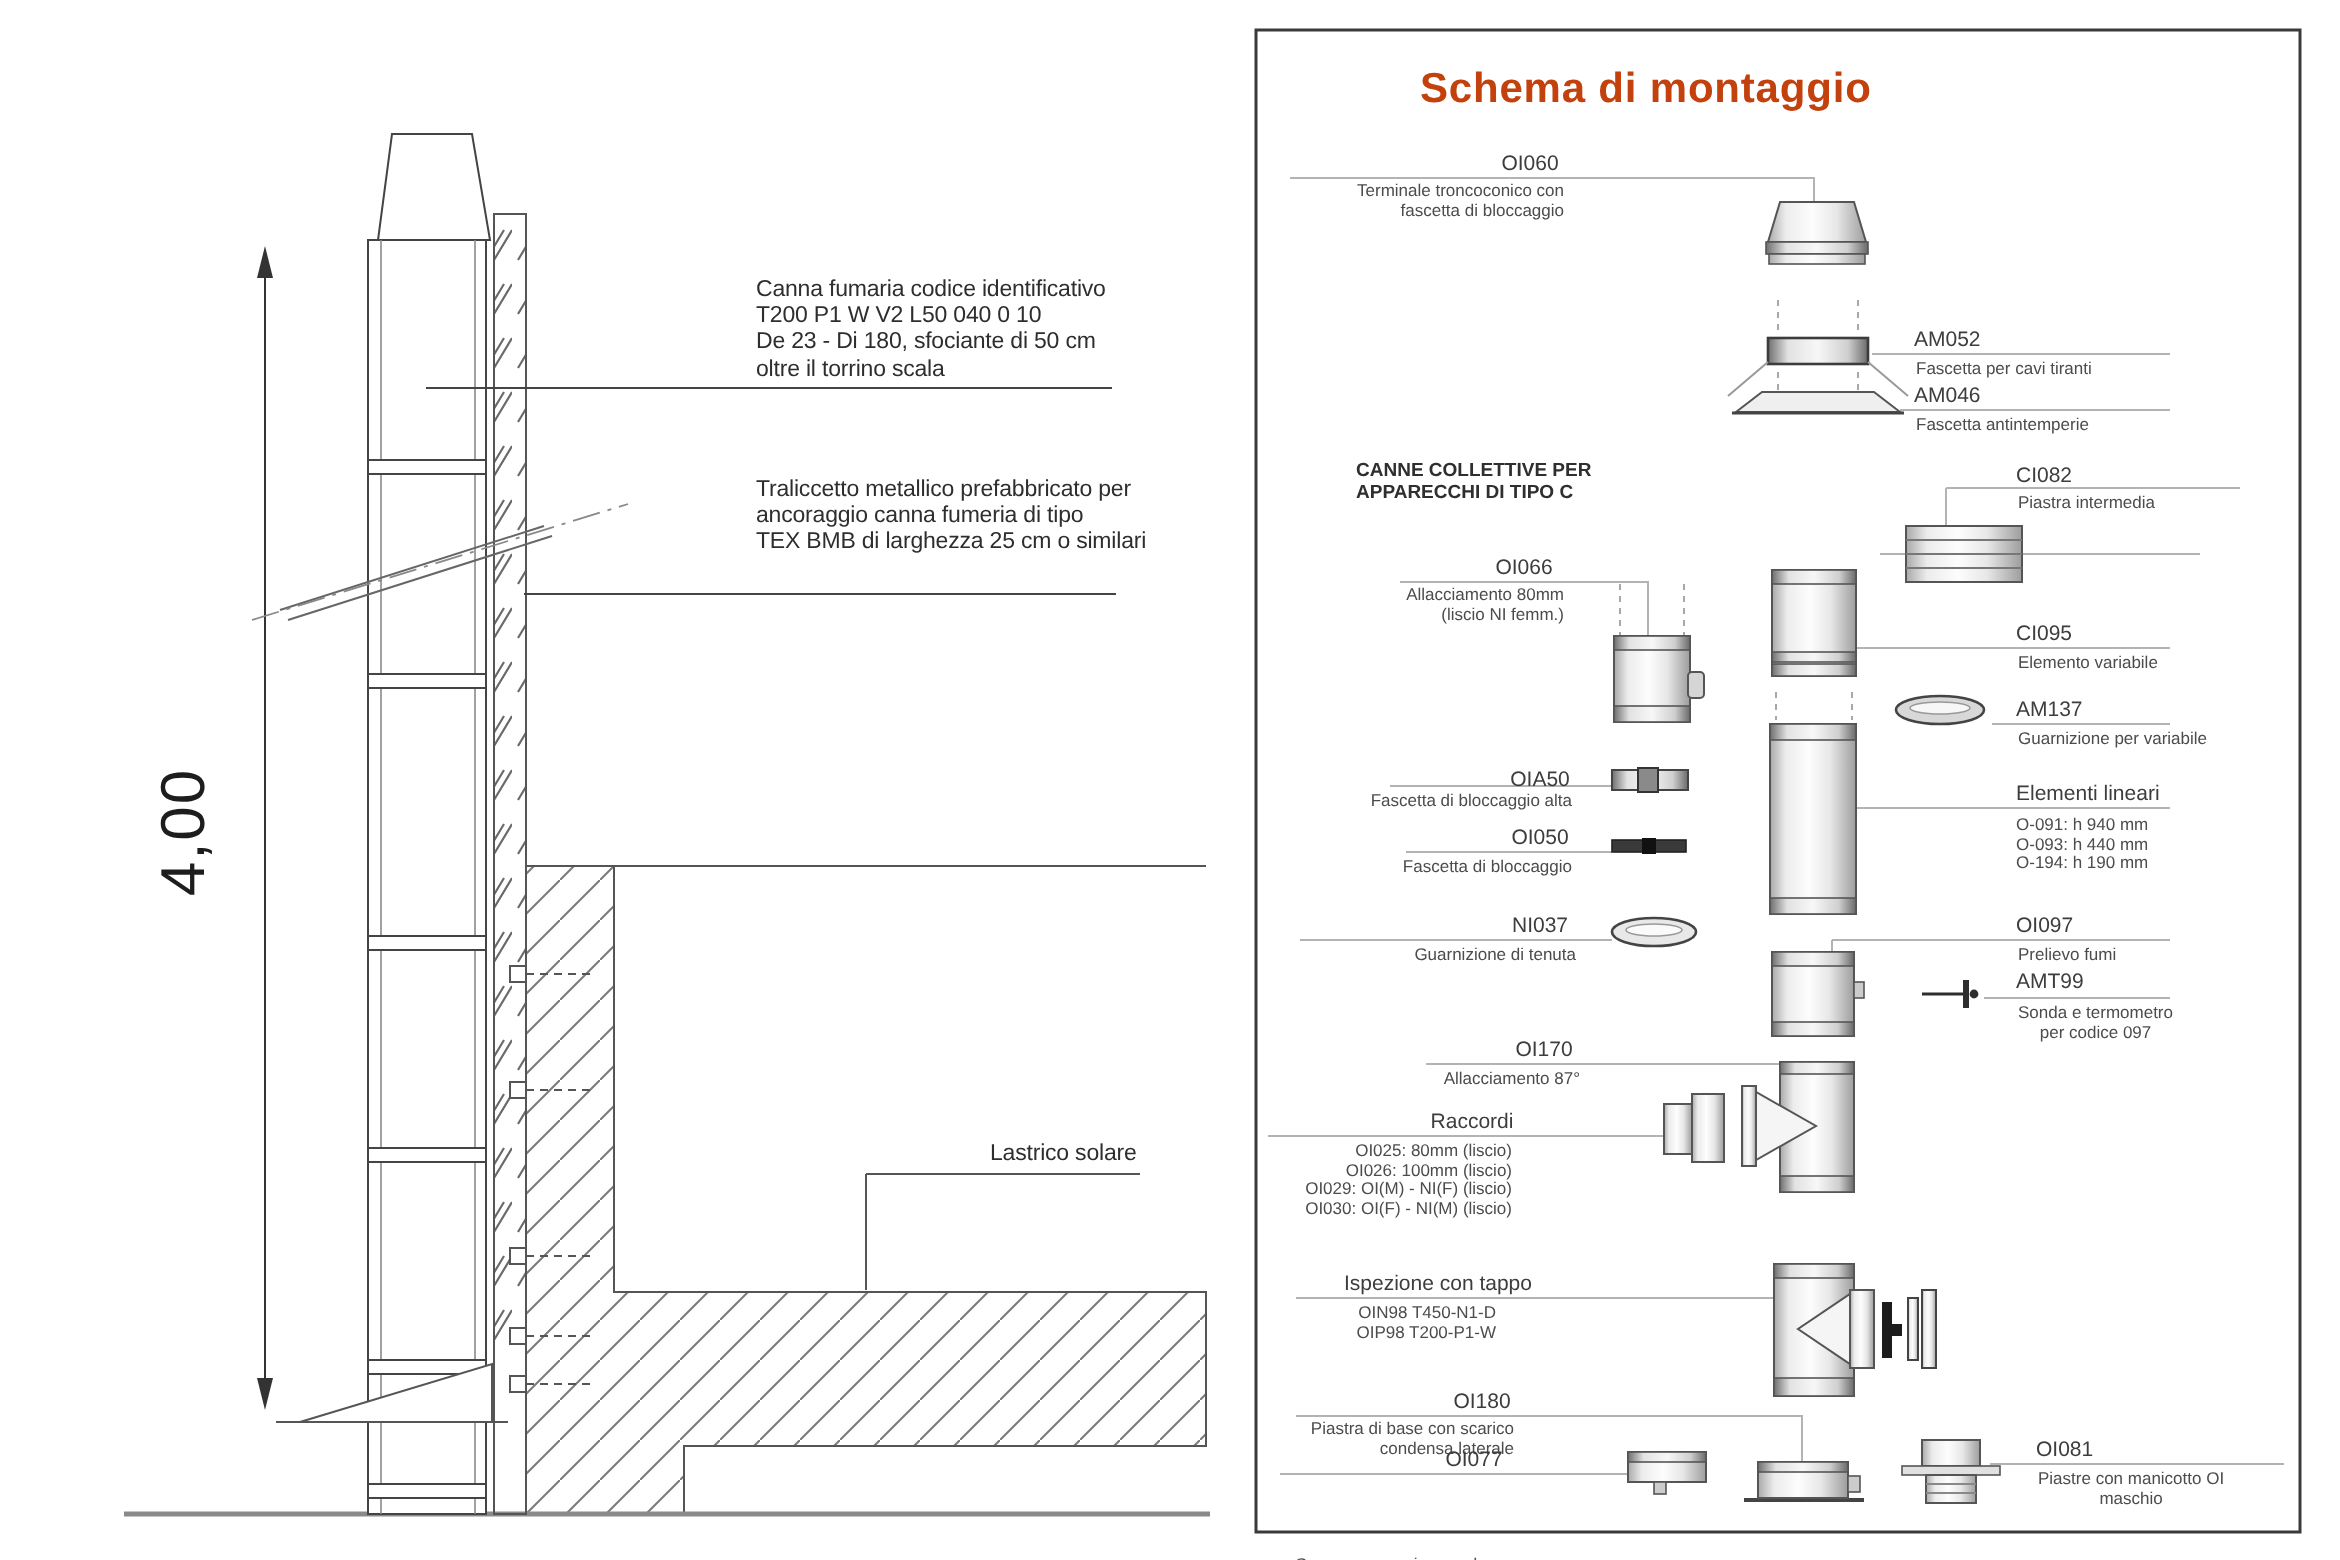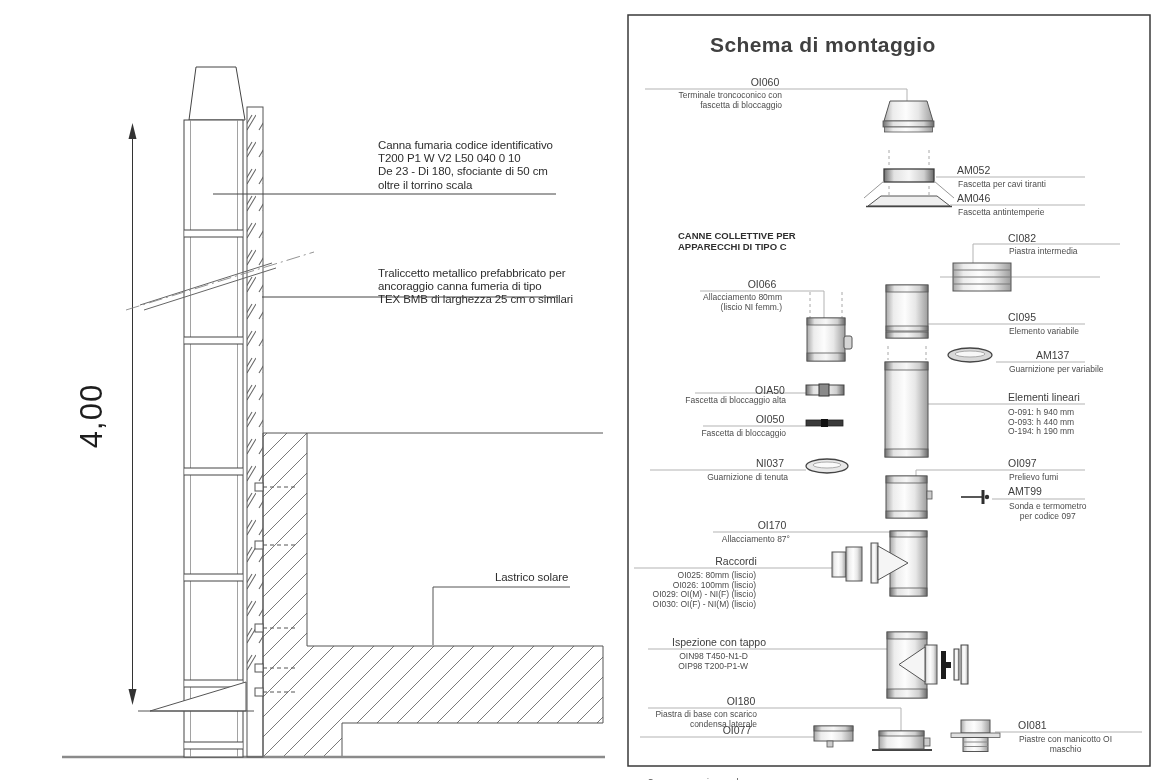--- a/index.html
+++ b/index.html
@@ -4,21 +4,21 @@
 <style>
   html,body{margin:0;padding:0;background:#fff;}
   #stage{position:relative;width:1170px;height:780px;background:#ffffff;overflow:hidden;
          font-family:"Liberation Sans","DejaVu Sans",sans-serif;}
   #art{position:absolute;left:0;top:0;}
   .txt{position:absolute;white-space:nowrap;}
   
   .note{font-size:11.5px;line-height:13.2px;color:#2e2e2e;letter-spacing:-0.1px;}
   .dim{font-size:31px;color:#1d1d1d;letter-spacing:1px;}
   
-  .title{font-size:21px;font-weight:bold;color:#404040;letter-spacing:0.4px;}
+  .title{font-size:21px;font-weight:bold;color:#c2410c;letter-spacing:0.4px;}
   .hdr{font-size:9.5px;line-height:10.5px;font-weight:bold;color:#2f2f2f;text-align:center;}
   .code{font-size:10.5px;color:#3d3d3d;}
   .codeC{font-size:10.5px;color:#3d3d3d;width:60px;text-align:center;}
   .desc{font-size:8.5px;line-height:9.6px;color:#4c4c4c;text-align:center;}
   .descR{font-size:8.5px;line-height:9.6px;color:#4c4c4c;text-align:right;}
 </style>
 </head>
 <body>
 
 <div id="stage">
@@ -295,21 +295,21 @@
 
 <div class="txt dim" style="left:62px;top:388px;width:80px;height:56px;text-align:center;transform:rotate(-90deg);">4,00</div>
 
 <div class="txt note" style="left:378px;top:139px;">
   <div>Canna fumaria codice identificativo</div>
   <div>T200 P1 W V2 L50 040 0 10</div>
   <div>De 23 - Di 180, sfociante di 50 cm</div>
   <div>oltre il torrino scala</div>
 </div>
 
-<div class="txt note" style="left:378px;top:267px;">
+<div class="txt note" style="left:378px;top:239px;">
   <div>Traliccetto metallico prefabbricato per</div>
   <div>ancoraggio canna fumeria di tipo</div>
   <div>TEX BMB di larghezza 25 cm o similari</div>
 </div>
 
 <div class="txt note" style="left:495px;top:571px;">Lastrico solare</div>
 
 <div class="txt title" style="left:710px;top:33px;">Schema di montaggio</div>
 
 <div class="txt hdr" style="left:678px;top:231px;width:106px;">
@@ -342,21 +342,21 @@
 <div class="txt descR" style="right:388px;top:293px;">
   <div>Allacciamento 80mm</div>
       <div>(liscio NI femm.)</div>
 </div>
 
 <div class="txt code" style="left:1008px;top:311px;">CI095</div>
 <div class="txt desc" style="left:1009px;top:327px;">
   <div>Elemento variabile</div>
 </div>
 
-<div class="txt code" style="left:1036px;top:349px;">AM137</div>
+<div class="txt code" style="left:1008px;top:349px;">AM137</div>
 <div class="txt desc" style="left:1009px;top:365px;">
   <div>Guarnizione per variabile</div>
 </div>
 
 <div class="txt codeC" style="left:740px;top:384px;">OIA50</div>
 <div class="txt descR" style="right:384px;top:396px;">
   <div>Fascetta di bloccaggio alta</div>
 </div>
 
 <div class="txt codeC" style="left:740px;top:413px;">OI050</div>

